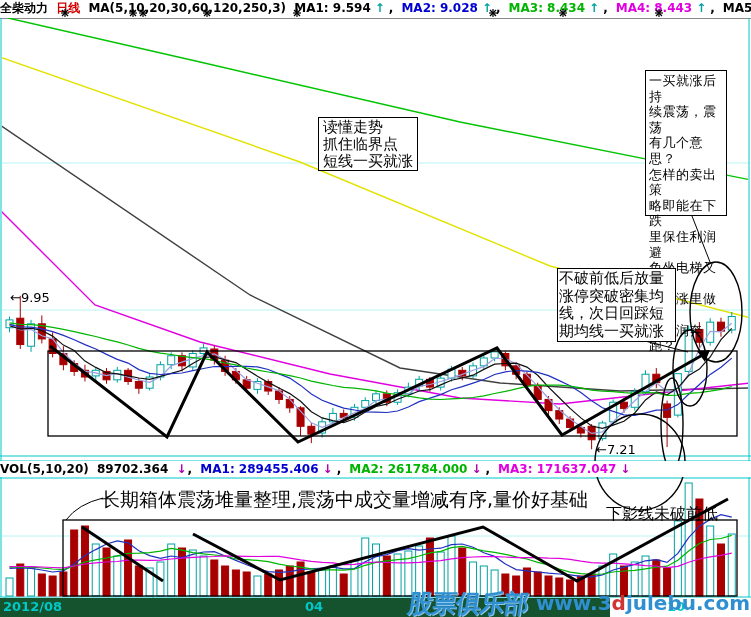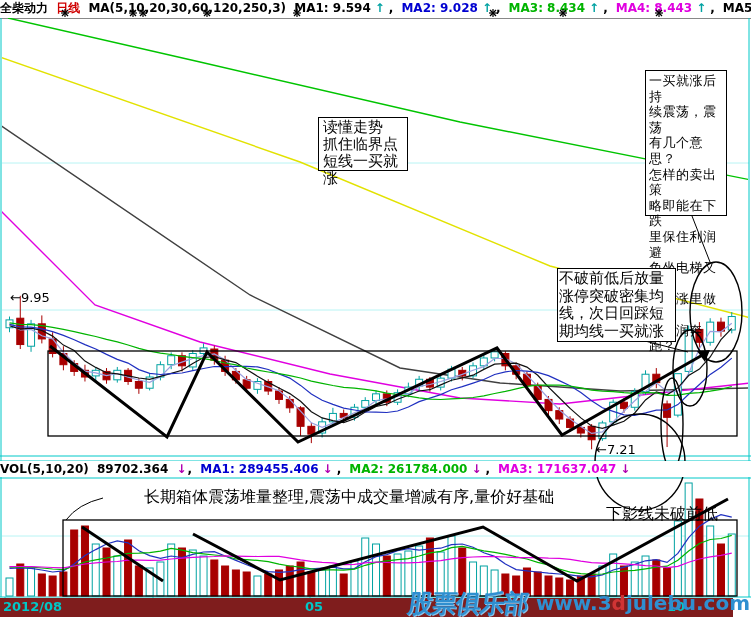--- a/index.html
+++ b/index.html
@@ -12,31 +12,31 @@
   #topbar span{display:inline-block;margin-right:4px;}
   
   #volbar{position:absolute;left:0;top:461px;width:751px;height:16px;background:#fff;
           white-space:nowrap;overflow:hidden;font-size:12px;line-height:16px;font-weight:bold;}
   #volbar span{display:inline-block;margin-right:4px;}
   
   #chartsvg{position:absolute;left:0;top:0;}
   
   .annbox{position:absolute;background:#fff;border:1px solid #000;color:#000;
           white-space:pre-line;box-sizing:border-box;z-index:30;}
-  #ann-mid{left:318px;top:117px;width:90px;height:54px;font-size:15px;line-height:17px;padding:1px 4px;}
+  #ann-mid{left:318px;top:117px;width:100px;height:54px;font-size:15px;line-height:17px;padding:1px 4px;}
   #ann-right{left:645px;top:70px;width:82px;height:146px;font-size:13px;line-height:15.6px;padding:2px 3px;letter-spacing:.5px;}
   #ann-break{left:557px;top:268px;width:119px;height:74px;font-size:15px;line-height:17.5px;padding:1px 1px;}
   .freetext{position:absolute;color:#000;white-space:nowrap;z-index:30;}
-  #ann-vol{left:101px;top:487px;font-size:16px;margin-left:43px;}
+  #ann-vol{left:101px;top:487px;font-size:19px;}
   #ann-shadow{left:582px;top:504px;font-size:16px;margin-left:24px;}
   .pricetag{position:absolute;color:#000;font-size:13px;z-index:25;white-space:nowrap;}
   #tag-995{left:10px;top:290px;}
   #tag-721{left:596px;top:442px;}
   
-  #axis{position:absolute;left:0;top:598px;width:733px;height:19px;background:#7f1d1d;}
+  #axis{position:absolute;left:0;top:598px;width:610px;height:19px;background:#14532d;}
   .axislabel{position:absolute;top:1px;color:#00c8c8;font-size:13px;font-weight:bold;}
   
   #watermark{position:absolute;right:1px;top:589px;height:28px;z-index:40;
              display:flex;align-items:center;}
   #wm-logo{font-size:25px;font-weight:900;color:#2f8fd0;transform:skewX(-8deg);
            letter-spacing:-1px;text-shadow:1px 1px 0 #8cc4e8;margin-right:8px;}
   #wm-url{font-size:20px;font-weight:bold;color:#2f8fd0;}
   #wm-url b{color:#d03434;font-weight:bold;}
 </style>
 </head>
@@ -379,21 +379,21 @@
 涨停突破密集均
 线，次日回踩短
 期均线一买就涨</div>
   <div id="ann-vol" class="freetext">长期箱体震荡堆量整理,震荡中成交量增减有序,量价好基础</div>
   <div id="ann-shadow" class="freetext">下影线未破前低</div>
   <div id="tag-995" class="pricetag">←9.95</div>
   <div id="tag-721" class="pricetag">←7.21</div>
 
   <div id="axis">
     <span class="axislabel" style="left:3px">2012/08</span>
-    <span class="axislabel" style="left:305px">05</span>
+    <span class="axislabel" style="left:305px">04</span>
     <span class="axislabel" style="left:667px">10</span>
   </div>
 
   <div id="watermark">
     <span id="wm-logo">股票俱乐部</span>
     <span id="wm-url"><span>www.</span><span>3</span><b>d</b><span>julebu.com</span></span>
   </div>
 </div>
 
 </body></html>

